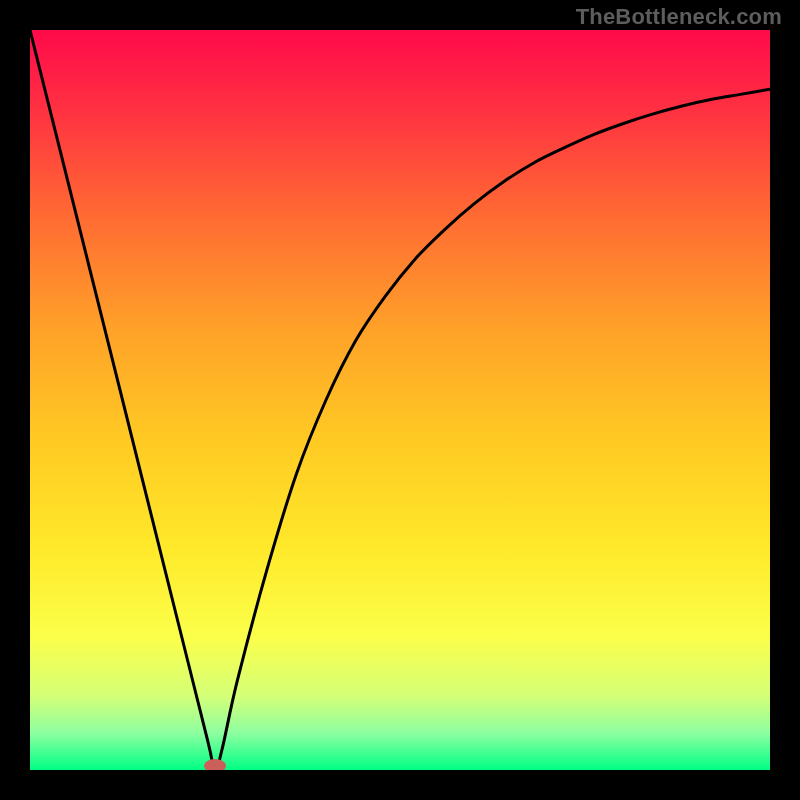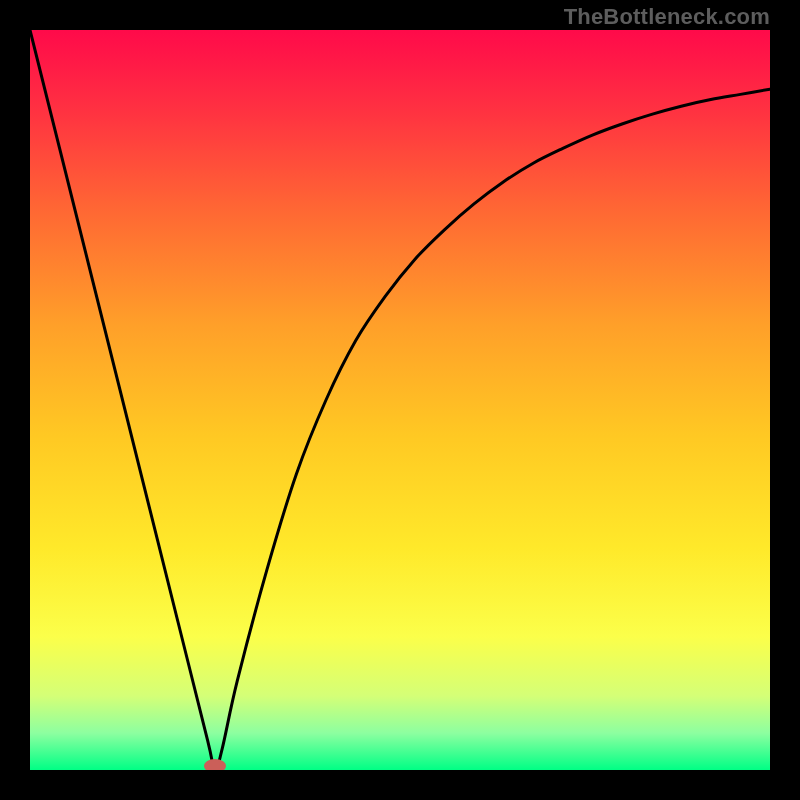--- a/index.html
+++ b/index.html
@@ -21,21 +21,21 @@
     position: absolute;
     left: 30px;
     top: 30px;
     width: 740px;
     height: 740px;
     box-sizing: border-box;
   }
   .watermark {
     position: absolute;
     top: 4px;
-    right: 30px;
+    right: 18px;
     color: #5d5d5d;
     font-size: 22px;
     font-weight: 600;
     letter-spacing: 0.2px;
     user-select: none;
   }
   svg { display: block; }
 </style>
 </head>
 <body>

